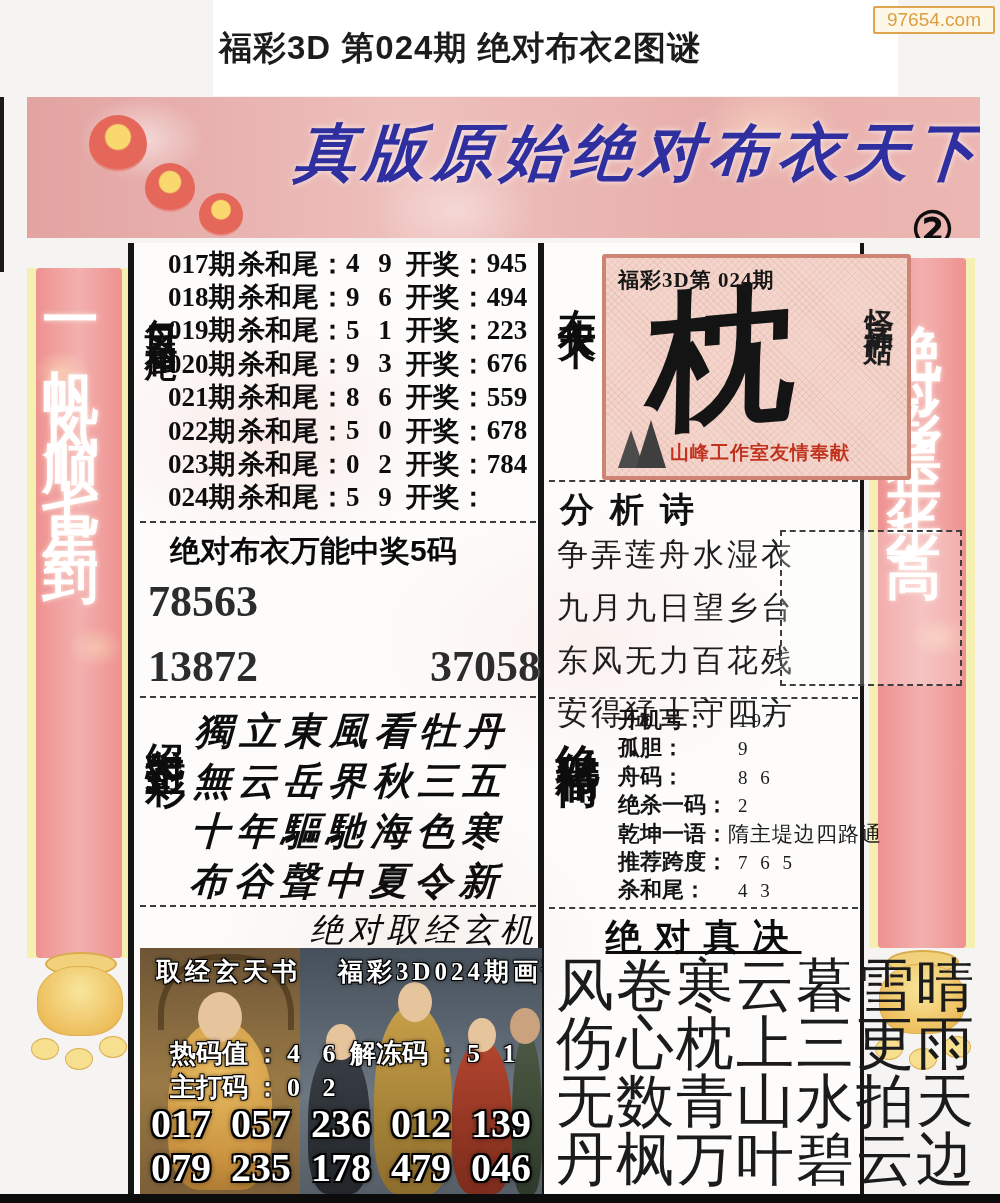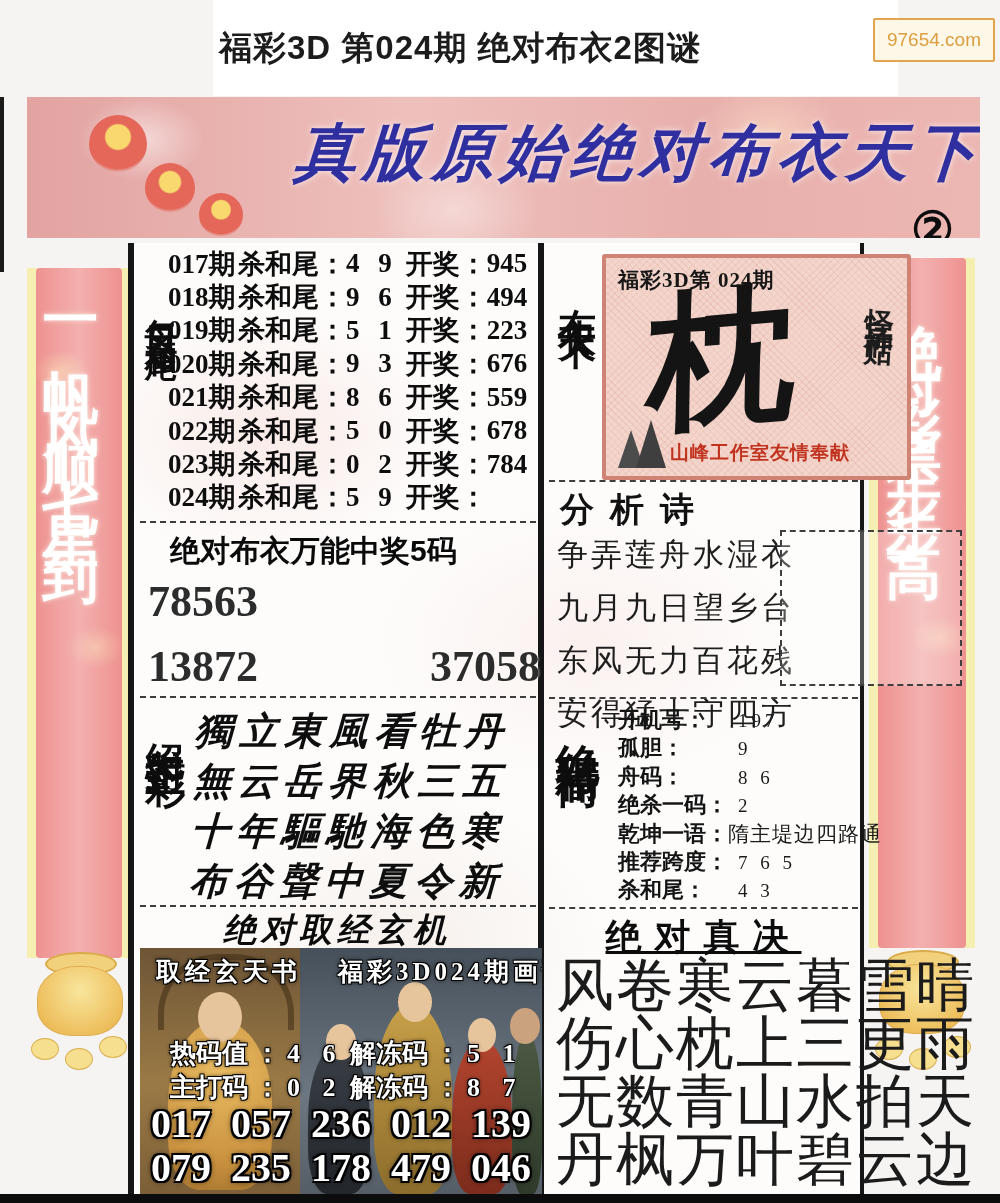--- a/index.html
+++ b/index.html
@@ -7,21 +7,21 @@
     width:1000px;height:1203px;position:relative;overflow:hidden;
     background:#f6f4f3;
     font-family:"Liberation Serif","DejaVu Serif",serif;
     color:#111;
   }
   .abs{position:absolute;}
 
   
   .title-strip{left:213px;top:0;width:685px;height:96px;background:#ffffff;}
   .site-badge{
-    right:5px;top:18px;padding:9px 12px;
+    right:5px;top:6px;padding:1px 12px;
     border:2px solid #e2a54e;background:#fdf7e8;color:#dc9e3f;
     font-family:"Liberation Sans",sans-serif;font-size:19px;border-radius:2px;
   }
   .page-title{
     left:219px;top:26px;font-family:"Liberation Sans",sans-serif;
     font-size:33px;font-weight:bold;color:#1c1c1c;letter-spacing:1px;
   }
 
   
   .edge-line{left:0;top:97px;width:4px;height:175px;background:#1a1a1a;}
@@ -94,21 +94,21 @@
 
   .five-title{left:170px;top:531px;font-family:"Liberation Sans",sans-serif;font-size:30px;font-weight:bold;color:#0a0a0a;}
   .five-row{left:148px;top:576px;width:392px;display:flex;justify-content:space-between;
     font-size:44px;font-weight:bold;color:#2c2c2c;text-shadow:0 0 3px #fff;}
   .five-row2{top:641px;}
 
   .zc-label{left:139px;top:712px;font-size:40px;letter-spacing:8px;font-family:"Liberation Sans",sans-serif;}
   .zc-lines{left:192px;top:706px;width:345px;font-size:38px;font-weight:bold;line-height:50px;
     letter-spacing:7px;font-style:italic;color:#0e0e0e;transform:skewX(-2deg);}
 
-  .qujing-title{left:136px;top:908px;width:402px;text-align:center;font-size:33px;font-weight:bold;
+  .qujing-title{left:136px;top:908px;width:402px;text-align:right;font-size:33px;font-weight:normal;
     font-style:italic;letter-spacing:5px;color:#0b0b0b;}
 
   
   .photo{left:140px;top:948px;width:402px;height:246px;overflow:hidden;background:#2d2a26;}
   .photo-left{position:absolute;left:0;top:0;width:160px;height:100%;
     background:linear-gradient(180deg,#6e5536,#9a7a45 55%,#7c5f38);}
   .photo-right{position:absolute;left:160px;top:0;width:242px;height:100%;
     background:linear-gradient(180deg,#46505a,#6d7781 60%,#555e66);}
   .fig{position:absolute;border-radius:50% 50% 30% 30%;}
   .face{position:absolute;border-radius:50%;background:#e6c49c;}
@@ -310,24 +310,20 @@
     <span style="letter-spacing:8px;">4 6</span>
   </div>
   <div class="ph-line" style="left:210px;top:88px;">
     <span>解冻码 ：</span>
     <span style="letter-spacing:8px;">5 1</span>
   </div>
   <div class="ph-line" style="left:30px;top:122px;">
     <span>主打码 ：</span>
     <span style="letter-spacing:8px;">0 2</span>
   </div>
-  <div class="ph-line" style="left:210px;top:122px;">
-    <span>解冻码 ：</span>
-    <span style="letter-spacing:8px;">8 7</span>
-  </div>
   <div class="ph-codes" style="top:152px;">
     <span>017</span>
     <span>057</span>
     <span>236</span>
     <span>012</span>
     <span>139</span>
   </div>
   <div class="ph-codes" style="top:196px;">
     <span>079</span>
     <span>235</span>

